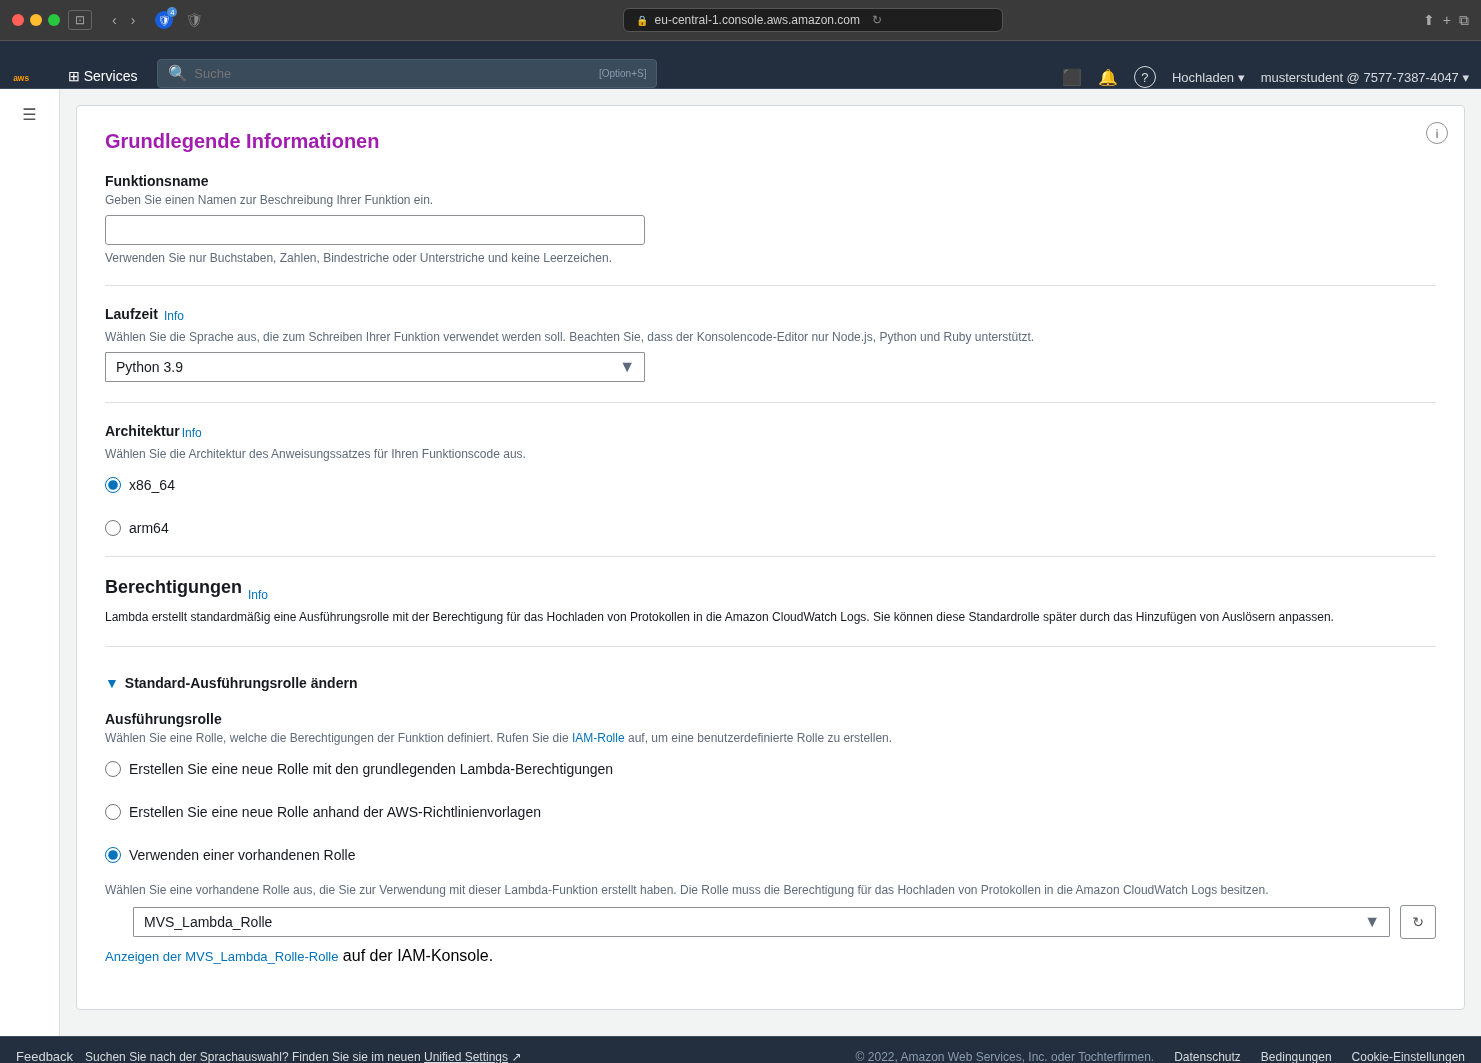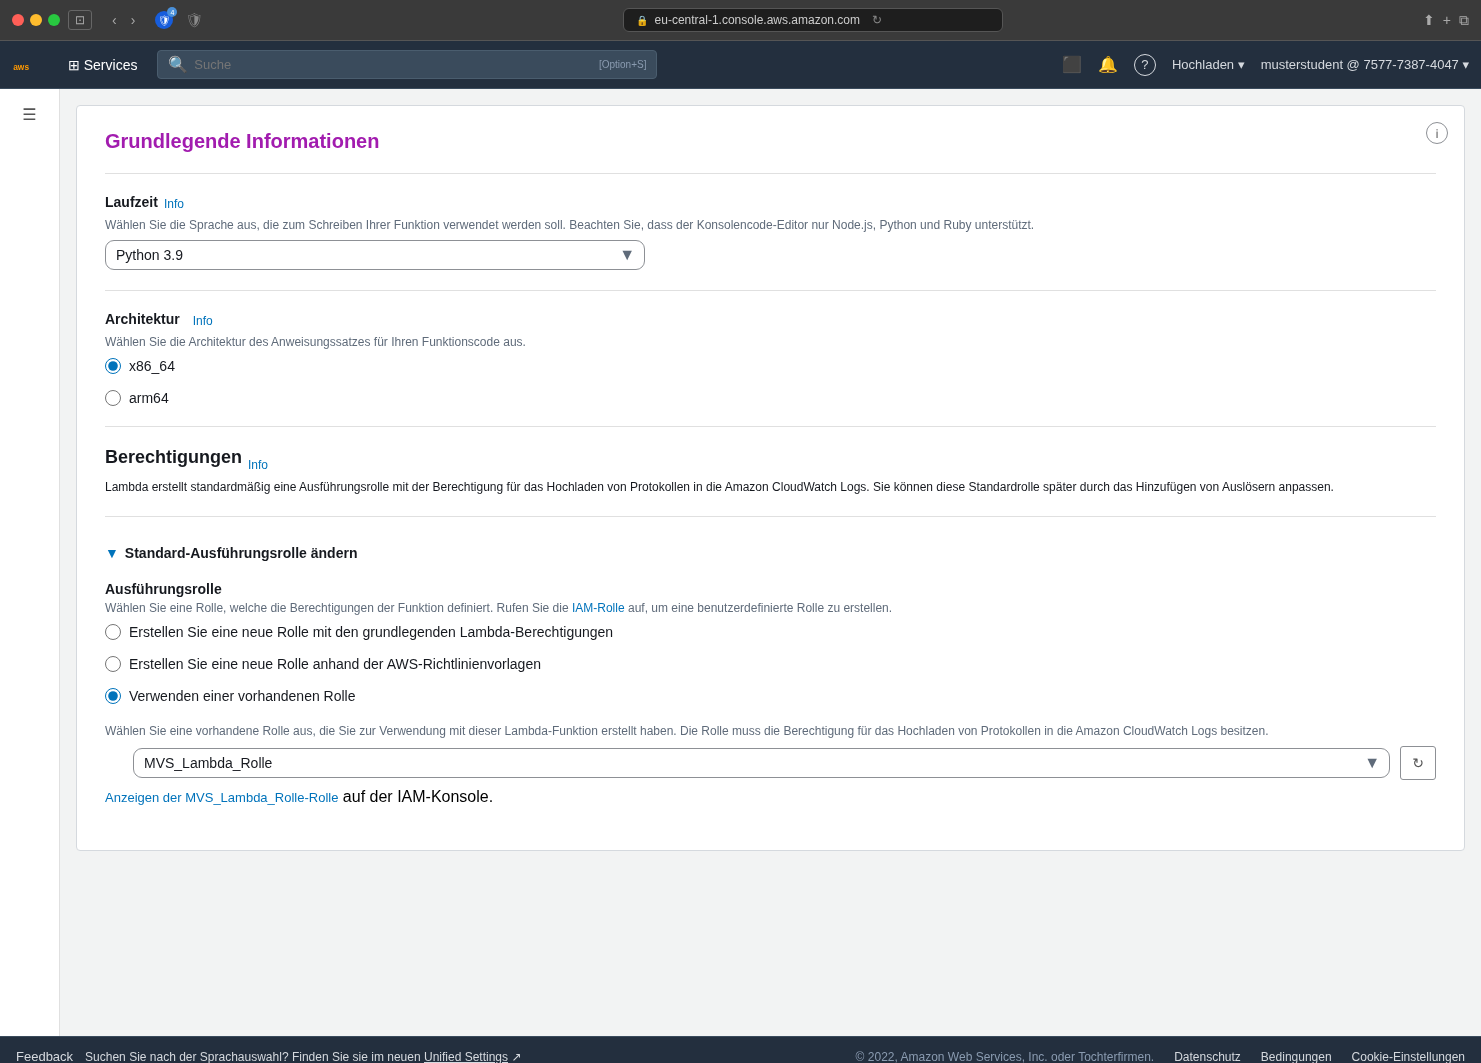--- a/index.html
+++ b/index.html
@@ -27,21 +27,21 @@
     .browser-actions { display: flex; gap: 8px; color: #aaa; font-size: 14px; }
     .sidebar-toggle-btn { background: none; border: 1px solid #666; border-radius: 3px; color: #aaa; padding: 2px 6px; font-size: 12px; cursor: pointer; }
     .bitwarden-icon { background: #175DDC; border-radius: 50%; width: 18px; height: 18px; display: flex; align-items: center; justify-content: center; font-size: 10px; color: white; position: relative; }
     .bitwarden-badge { position: absolute; top: -4px; right: -4px; background: #4a90d9; color: white; border-radius: 50%; width: 10px; height: 10px; font-size: 7px; display: flex; align-items: center; justify-content: center; }
 
     
     .aws-navbar {
       background: #232f3e;
       height: 48px;
       display: flex;
-      align-items: center;
+      align-items: flex-end;
       padding: 0 12px;
       gap: 12px;
       border-bottom: 1px solid #3a4b5c;
     }
     .aws-logo { display: flex; align-items: center; }
     .services-btn { color: #fff; font-size: 14px; display: flex; align-items: center; gap: 4px; cursor: pointer; padding: 4px 8px; }
     .search-bar { background: #3a4b5c; border: 1px solid #4a5d6e; border-radius: 4px; display: flex; align-items: center; padding: 4px 10px; flex: 1; max-width: 500px; }
     .search-bar input { background: none; border: none; outline: none; color: #fff; font-size: 13px; width: 100%; }
     .search-shortcut { color: #8a9bb0; font-size: 10px; margin-left: auto; }
     .navbar-right { margin-left: auto; display: flex; align-items: center; gap: 16px; }
@@ -60,26 +60,26 @@
     
     .section-title { font-size: 20px; font-weight: 700; color: #a21caf; margin-bottom: 20px; }
     .field-label { font-size: 14px; font-weight: 600; color: #16191f; margin-bottom: 4px; }
     .field-hint { font-size: 12px; color: #5f6b7a; margin-bottom: 8px; }
     .field-note { font-size: 12px; color: #5f6b7a; margin-top: 6px; }
     .text-input { width: 100%; border: 1px solid #8d9095; border-radius: 3px; padding: 6px 10px; font-size: 14px; color: #16191f; outline: none; }
 
     .info-link { color: #0073bb; font-size: 12px; cursor: pointer; text-decoration: none; }
 
     .select-wrapper { position: relative; width: 100%; max-width: 540px; }
-    .select-dropdown { width: 100%; border: 1px solid #8d9095; border-radius: 9px; padding: 6px 30px 6px 10px; font-size: 14px; color: #16191f; appearance: none; background: #fff; cursor: pointer; outline: none; }
+    .select-dropdown { width: 100%; border: 1px solid #8d9095; border-radius: 1px; padding: 6px 30px 6px 10px; font-size: 14px; color: #16191f; appearance: none; background: #fff; cursor: pointer; outline: none; }
     .select-arrow { position: absolute; right: 10px; top: 50%; transform: translateY(-50%); color: #5f6b7a; pointer-events: none; }
 
     .divider { border: none; border-top: 1px solid #e0e0e0; margin: 20px 0; }
 
-    .radio-group { display: flex; flex-direction: column; gap: 16px; margin-top: 9px; }
+    .radio-group { display: flex; flex-direction: column; gap: 27px; margin-top: 16px; }
     .radio-item { display: flex; align-items: center; gap: 8px; font-size: 14px; color: #16191f; }
     .radio-item input[type="radio"] { accent-color: #0073bb; width: 16px; height: 16px; }
 
     .subsection-toggle { display: flex; align-items: center; gap: 6px; font-size: 14px; font-weight: 600; color: #16191f; cursor: pointer; padding: 8px 0; }
 
     .subsection-content { margin-top: 12px; }
 
     .permissions-note { font-size: 12px; color: #16191f; line-height: 1.5; }
 
     .role-row { display: flex; align-items: center; gap: 10px; }
@@ -178,20 +178,26 @@
     <span class="hamburger">☰</span>
   </div>
 
   <div class="content-area">
     <div class="card" style="position:relative;">
 
       <div style="position:absolute; right:16px; top:16px; color:#5a5a5a; font-size:16px; cursor:pointer; border:1px solid #8d9095; border-radius:50%; width:22px; height:22px; display:flex; align-items:center; justify-content:center; font-size:12px;">ℹ</div>
 
       <h2 class="section-title">Grundlegende Informationen</h2>
 
+      <div class="field-section">
+        <div class="field-label">Funktionsname</div>
+        <div class="field-hint">Geben Sie einen Namen zur Beschreibung Ihrer Funktion ein.</div>
+        <input type="text" class="text-input" style="max-width: 540px;">
+        <div class="field-note">Verwenden Sie nur Buchstaben, Zahlen, Bindestriche oder Unterstriche und keine Leerzeichen.</div>
+      </div>
 
       <hr class="divider">
 
       <div class="field-section">
         <div style="display:flex; align-items:center; gap:6px; margin-bottom:4px;">
           <span class="field-label">Laufzeit</span>
           <a class="info-link">Info</a>
         </div>
         <div class="field-hint">Wählen Sie die Sprache aus, die zum Schreiben Ihrer Funktion verwendet werden soll. Beachten Sie, dass der Konsolencode-Editor nur Node.js, Python und Ruby unterstützt.</div>
         <div class="select-wrapper">
@@ -203,21 +209,21 @@
             <option>Ruby 2.7</option>
             <option>Java 11</option>
           </select>
           <span class="select-arrow">▼</span>
         </div>
       </div>
 
       <hr class="divider">
 
       <div class="field-section">
-        <div style="display:flex; align-items:center; gap:13px; margin-bottom:4px;">
+        <div style="display:flex; align-items:center; gap:2px; margin-bottom:4px;">
           <span class="field-label">Architektur</span>
           <a class="info-link">Info</a>
         </div>
         <div class="field-hint">Wählen Sie die Architektur des Anweisungssatzes für Ihren Funktionscode aus.</div>
         <div class="radio-group">
           <label class="radio-item">
             <input type="radio" name="architecture" checked="" style="">
             <span>x86_64</span>
           </label>
           <label class="radio-item">

